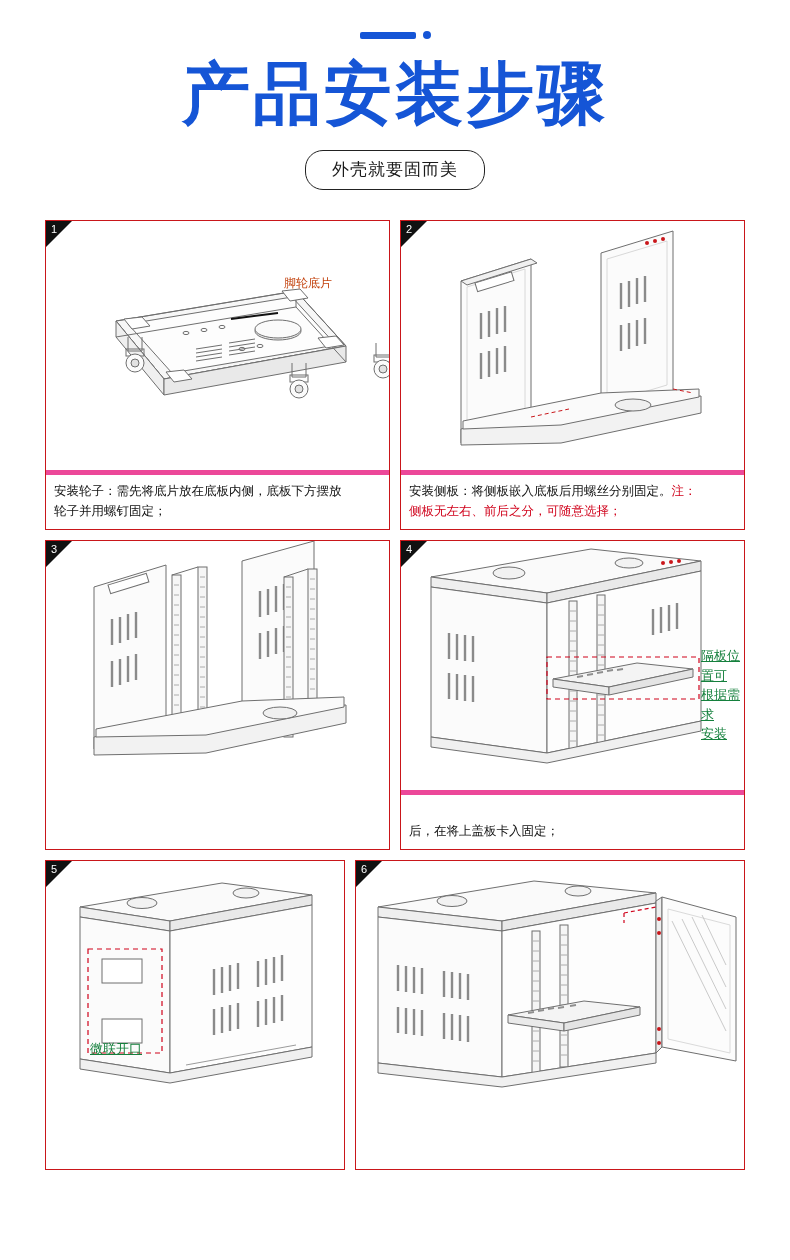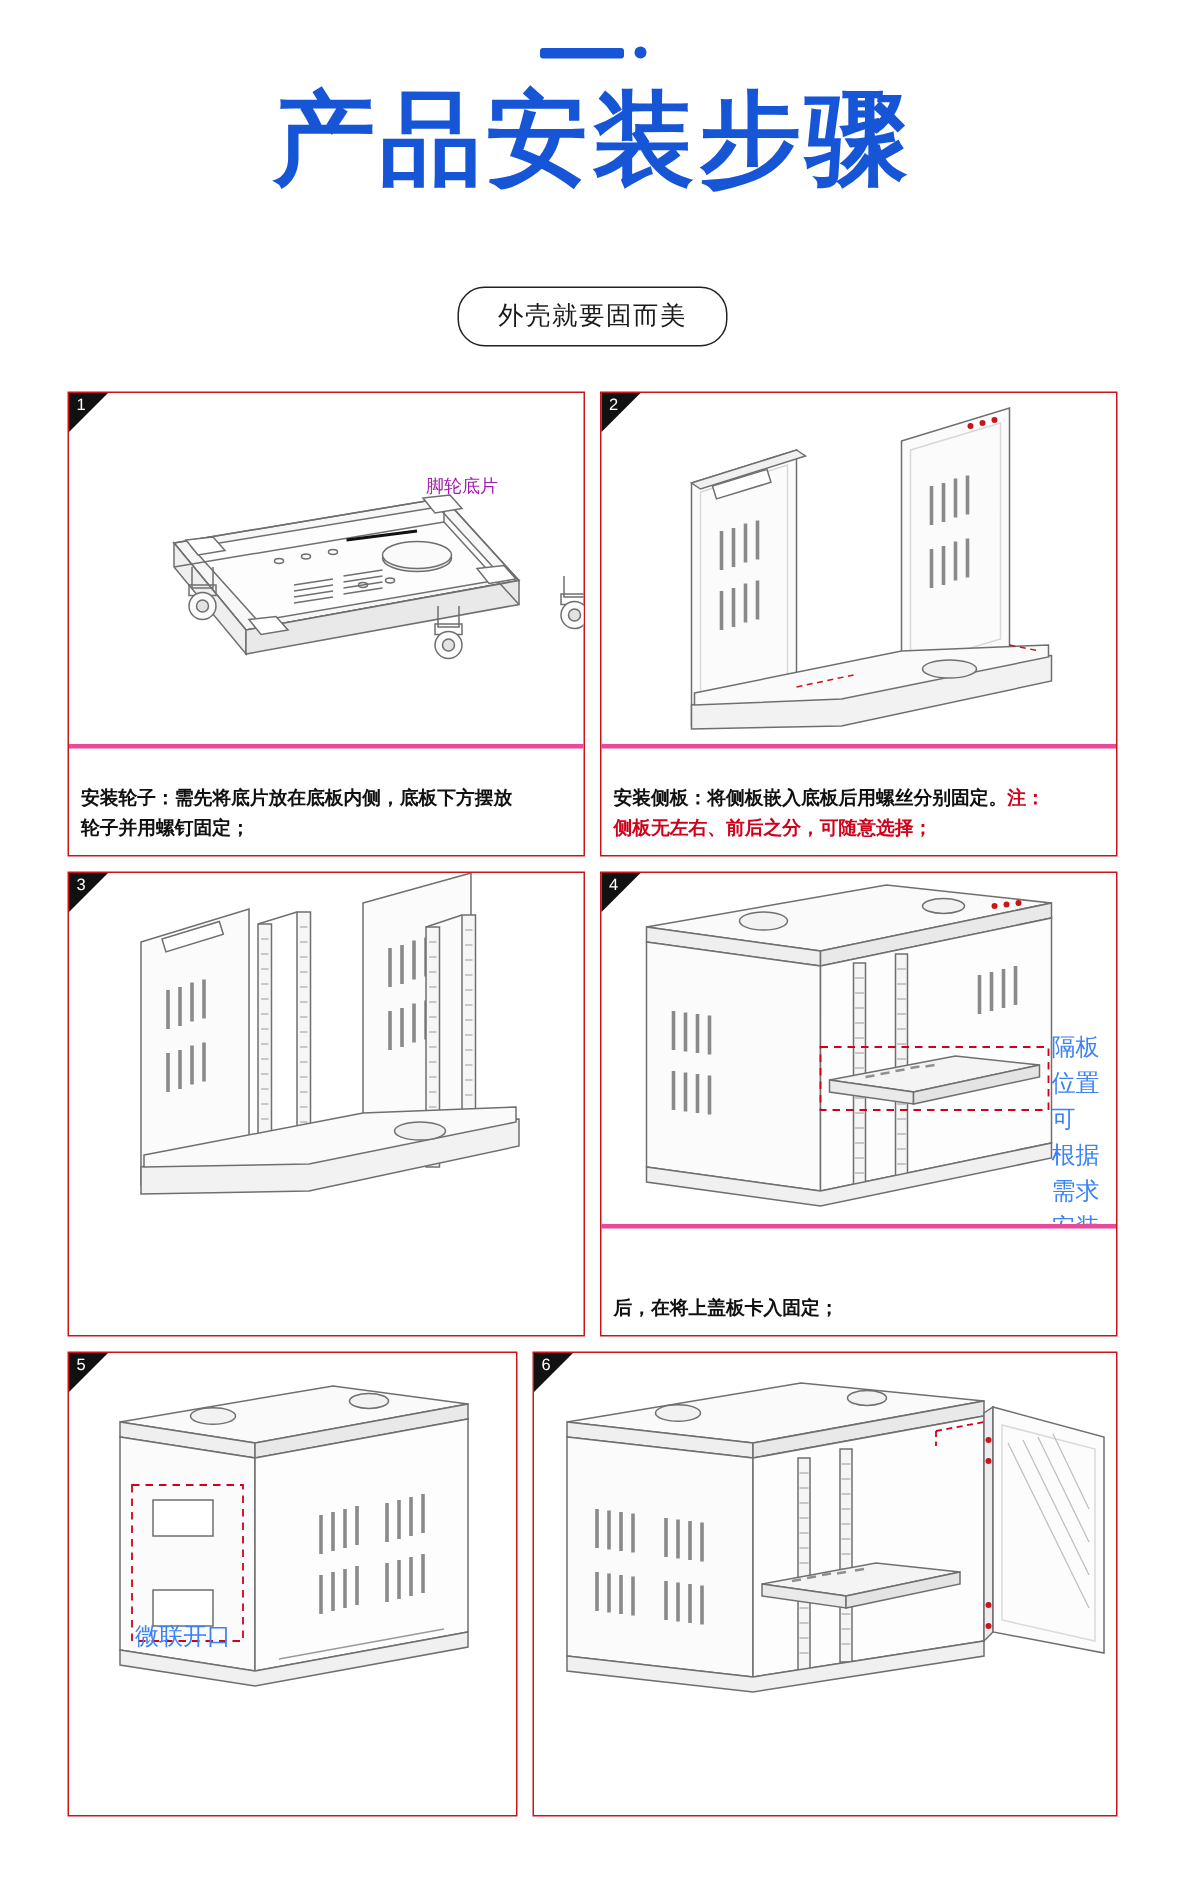--- a/index.html
+++ b/index.html
@@ -54,21 +54,20 @@
     display: flex;
     justify-content: center;
   }
   .subtitle {
     border: 1.5px solid #222;
     border-radius: 18px;
     padding: 7px 26px 8px;
     font-size: 17px;
     color: #1a1a1a;
     letter-spacing: 1px;
-    margin-top: 41px;
   }
 
   
   .steps {
     margin: 30px 45px 0 45px;
     width: 700px;
   }
   .row {
     display: flex;
     gap: 10px;
@@ -100,53 +99,53 @@
     line-height: 14px;
     font-family: "Liberation Sans", sans-serif;
     z-index: 3;
   }
   .art {
     flex: 1 1 auto;
     position: relative;
     overflow: hidden;
   }
   .caption {
-    border-top: 3px solid #ec4899;
-    padding: 24px 8px 8px 8px;
+    border-top: 5px solid #ec4899;
+    padding: 7px 8px 8px 8px;
     font-size: 12.5px;
     line-height: 1.55;
     color: #111;
-    font-weight: bold;
   }
   .caption .red {
     color: #d0021b;
   }
 
   
   .r1 .card { height: 310px; }
   .r1 .c1 { width: 345px; }
   .r1 .c2 { width: 345px; }
   .r2 .card { height: 310px; }
   .r2 .c1 { width: 345px; }
   .r2 .c2 { width: 345px; }
   .r3 .c1 { width: 300px; height: 310px; }
   .r3 .c2 { width: 390px; height: 310px; }
 
   
   .art svg { display: block; }
   .lbl {
     position: absolute;
     font-size: 12px;
-    color: #a21caf;
+    color: #c2410c;
   }
   .lbl-red {
     position: absolute;
-    font-size: 16px;
-    color: #3b82f6;
+    font-size: 13px;
+    color: #15803d;
     line-height: 1.5;
+    text-decoration: underline;
   }
 </style>
 </head>
 <body>
 
 <div class="header">
   <div class="dash-dot">
     <span class="dash"></span>
     <span class="dot"></span>
   </div>

